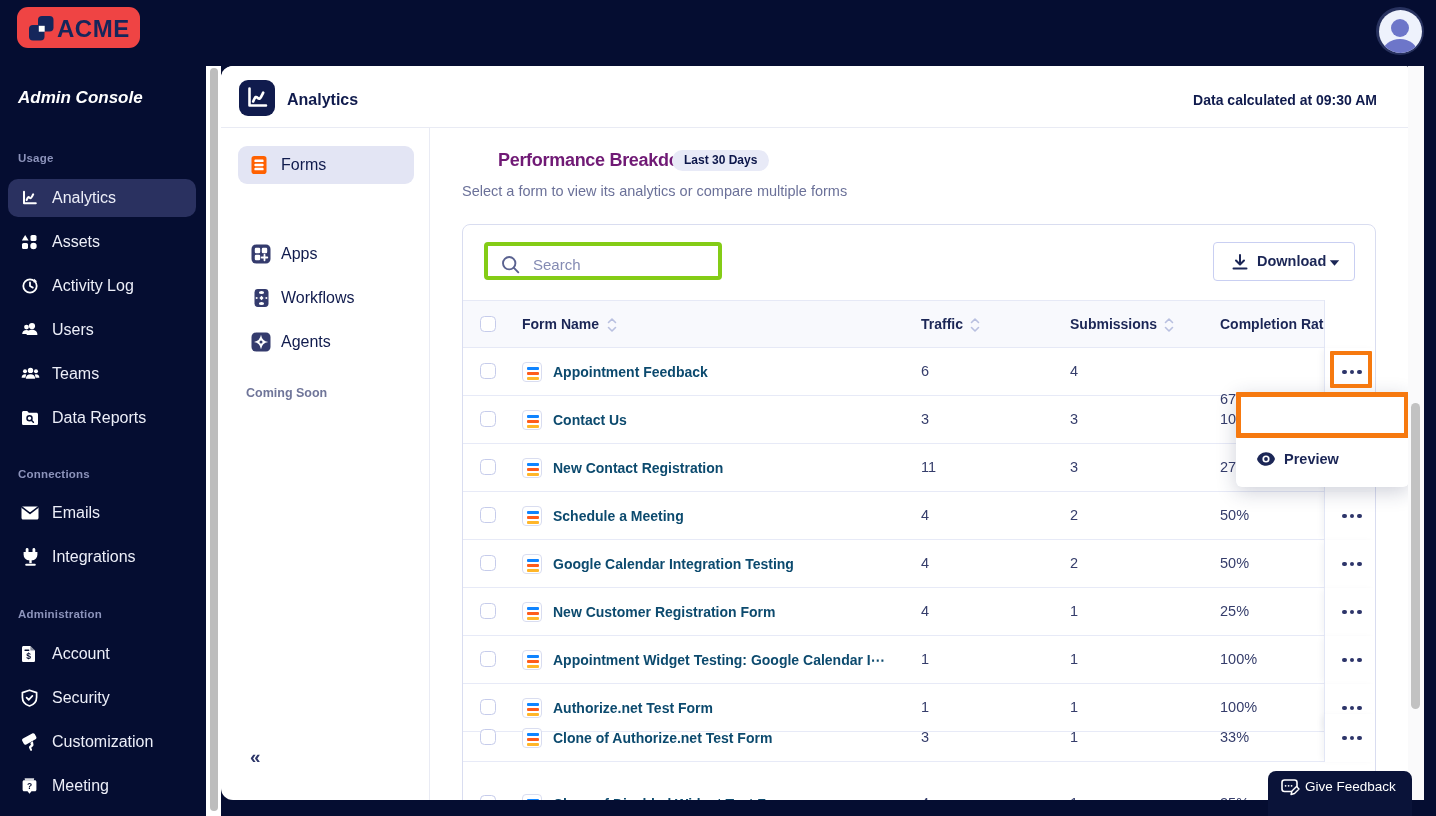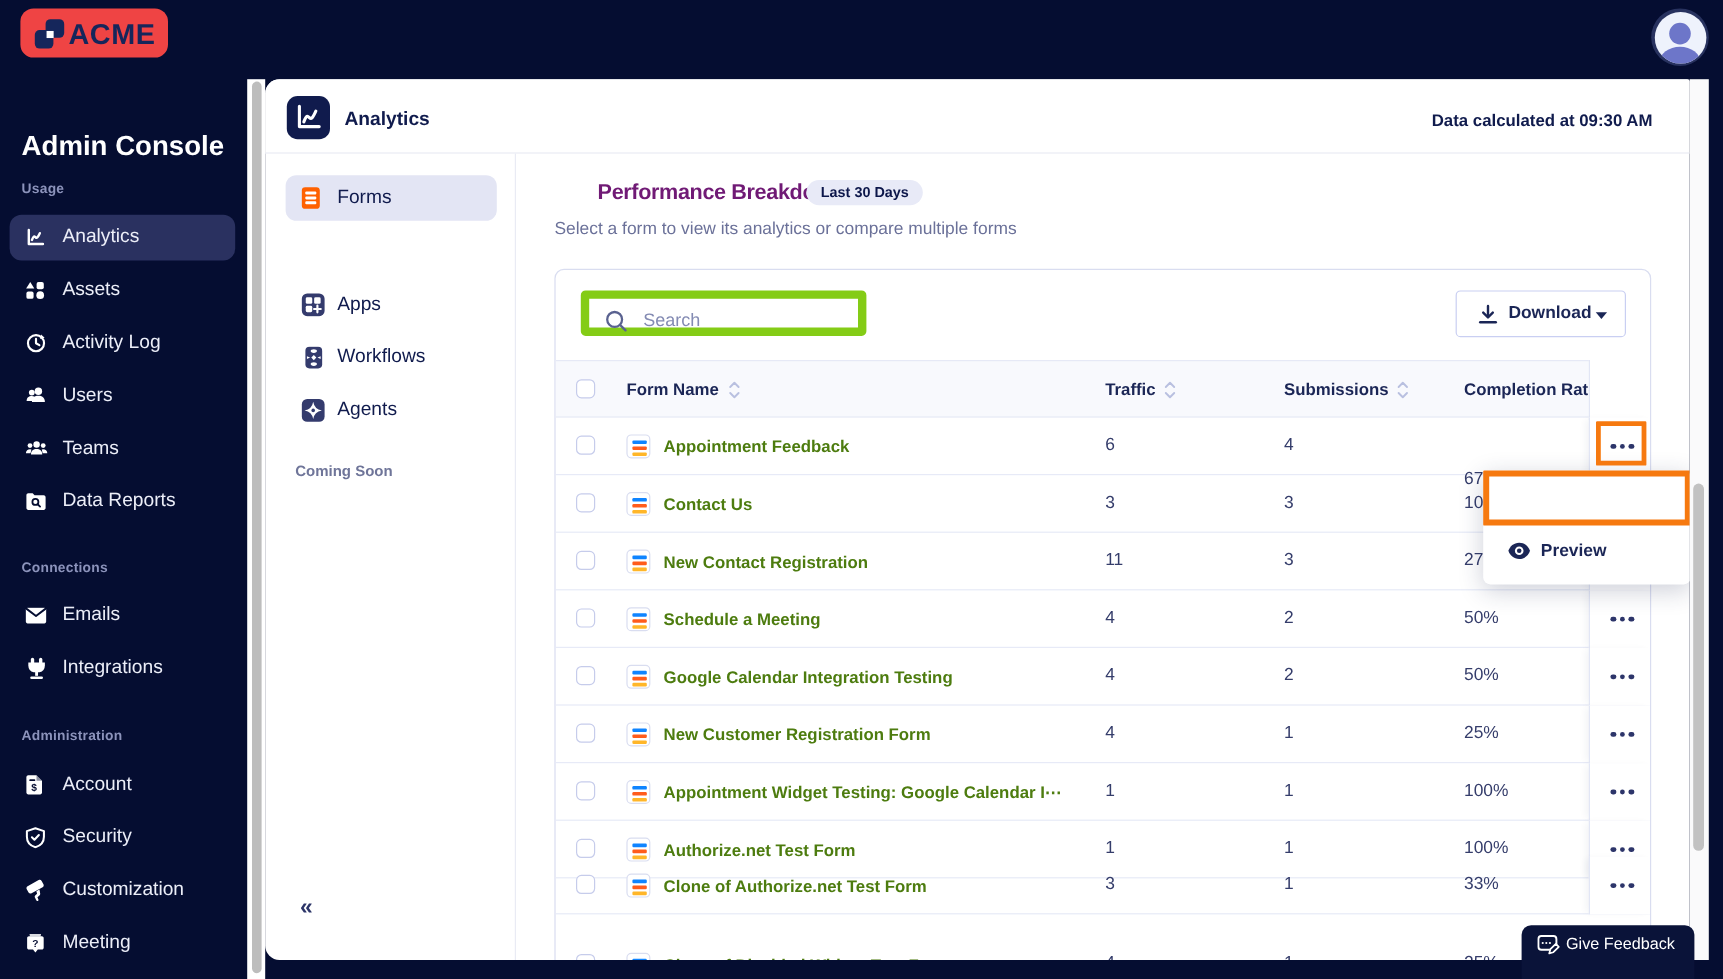--- a/index.html
+++ b/index.html
@@ -42,33 +42,33 @@
   .snav-item .ic { position:absolute; left:13px; top:50%; transform:translateY(-50%); width:20px; height:20px; }
   #collapse { left:29px; top:680px; font-size:19px; font-weight:bold; color:#2c3568; }
 
   
   #pbhead { left:241px; top:84px; font-size:18px; font-weight:bold; color:#701a75; letter-spacing:-0.3px;margin-left:36px; }
   #pill { left:451px; top:84px; height:21px; padding:0 12px; background:#e8eaf7; border-radius:11px; font-size:12px; font-weight:bold; color:#0c164a; line-height:21px; }
   #subtitle { left:241px; top:117px; font-size:14.5px; color:#6b7199; }
 
   
   #card { left:241px; top:158px; width:914px; height:600px; border:1px solid #d9ddf0; border-radius:8px 8px 0 0; background:#fff; overflow:hidden; }
-  #search { position:absolute; left:21px; top:17px; width:238px; height:38px; border:7px solid #84cc16; border-radius:4px; }
+  #search { position:absolute; left:21px; top:17px; width:238px; height:38px; border:4px solid #84cc16; border-radius:4px; }
   #search .ph { position:absolute; left:45px; top:10px; font-size:15px; color:#848bb3; }
   #dl { position:absolute; right:20px; top:17px; width:142px; height:39px; border:1px solid #c9cff2; border-radius:4px; }
   #thead { position:absolute; left:0; top:75px; width:100%; height:48px; background:#f8f9fd; border-top:1px solid #e6e9f6; border-bottom:1px solid #e6e9f6; }
   .th { position:absolute; top:15px; font-size:14px; font-weight:bold; color:#1b2656; }
   .row { position:absolute; left:0; width:100%; height:48px; border-bottom:1px solid #e7eaf7; }
   .cb { position:absolute; left:17px; top:15px; width:16px; height:16px; border:1.5px solid #c6cceb; border-radius:4.5px; background:#fff; }
   .fico { position:absolute; left:59px; top:14px; width:20px; height:20px; border:1px solid #d9ddf0; border-radius:4px; background:#fff; }
   .fico i { position:absolute; left:3.5px; width:12px; height:3px; border-radius:1px; }
   .fico .b1 { top:3.5px; background:#0f84ff; }
   .fico .b2 { top:8.5px; background:#ff5c1c; }
   .fico .b3 { top:13.5px; background:#ffb629; }
-  .lnk { position:absolute; left:90px; top:16px; font-size:14px; font-weight:bold; color:#4d7c0f; white-space:nowrap; }
+  .lnk { position:absolute; left:90px; top:16px; font-size:14px; font-weight:bold; color:#0c4a6e; white-space:nowrap; }
   .num { position:absolute; top:15px; font-size:14.5px; font-weight:normal; color:#353d6b; }
   .dots { position:absolute; left:17px; top:21.5px; width:26px; height:5px; }
   .dots i { position:absolute; width:4.5px; height:4.5px; border-radius:50%; background:#2d356a; }
   .acol { position:absolute; left:861px; top:0; width:53px; height:48px; border-left:1px solid #e2e6f5; box-shadow:-4px 0 6px -2px rgba(40,50,90,.06); background:#fff; }
 
   
   #menu { left:1015px; top:326px; width:173px; height:95px; background:#fff; border-radius:6px; box-shadow:0 5px 20px rgba(30,40,80,.22); z-index:30; }
   .mi { position:absolute; left:0; width:100%; height:40px; font-size:14.5px; font-weight:bold; color:#1b2656; }
   .mi .txt { position:absolute; left:48px; top:50%; transform:translateY(-50%); }
   .mi svg { position:absolute; left:20px; top:50%; transform:translateY(-50%); }
@@ -89,21 +89,21 @@
       <text x="40" y="29.5" font-family="Liberation Sans" font-size="24" font-weight="bold" fill="#15265b" letter-spacing="0.5">ACME</text>
     </svg>
   </div>
   <div id="avatar" class="abs">
     <div class="inner">
       <div class="head"></div>
       <div class="body"></div>
     </div>
   </div>
 
-  <div class="abs" style="left:18px; top:108px; color:#fff; font-size:23px; font-weight:bold;">Admin Console</div>
+  <div class="abs" style="left:18px; top:88px; color:#fff; font-size:17px; font-weight:bold;font-style:italic;">Admin Console</div>
   <div class="abs side-label" style="left:18px; top:152px;">Usage</div>
   <div class="nav-item sel" style="top:179px;">
     <svg width="17" height="17" viewBox="0 0 17 17">
       <path d="M3 2.2 V13.8 H14.8" stroke="#fff" stroke-width="2" fill="none" stroke-linecap="round" stroke-linejoin="round"></path>
       <path d="M5.6 10.5 C7.2 6.8 7.6 7.2 8.6 8.2 C9.7 9.2 10.3 8.8 12.2 4.8" stroke="#fff" stroke-width="2" fill="none" stroke-linecap="round"></path>
     </svg>
     <span class="txt">Analytics</span>
   </div>
   <div class="nav-item" style="top:223px;">
     <svg width="17" height="17" viewBox="0 0 17 17" fill="#fff">

